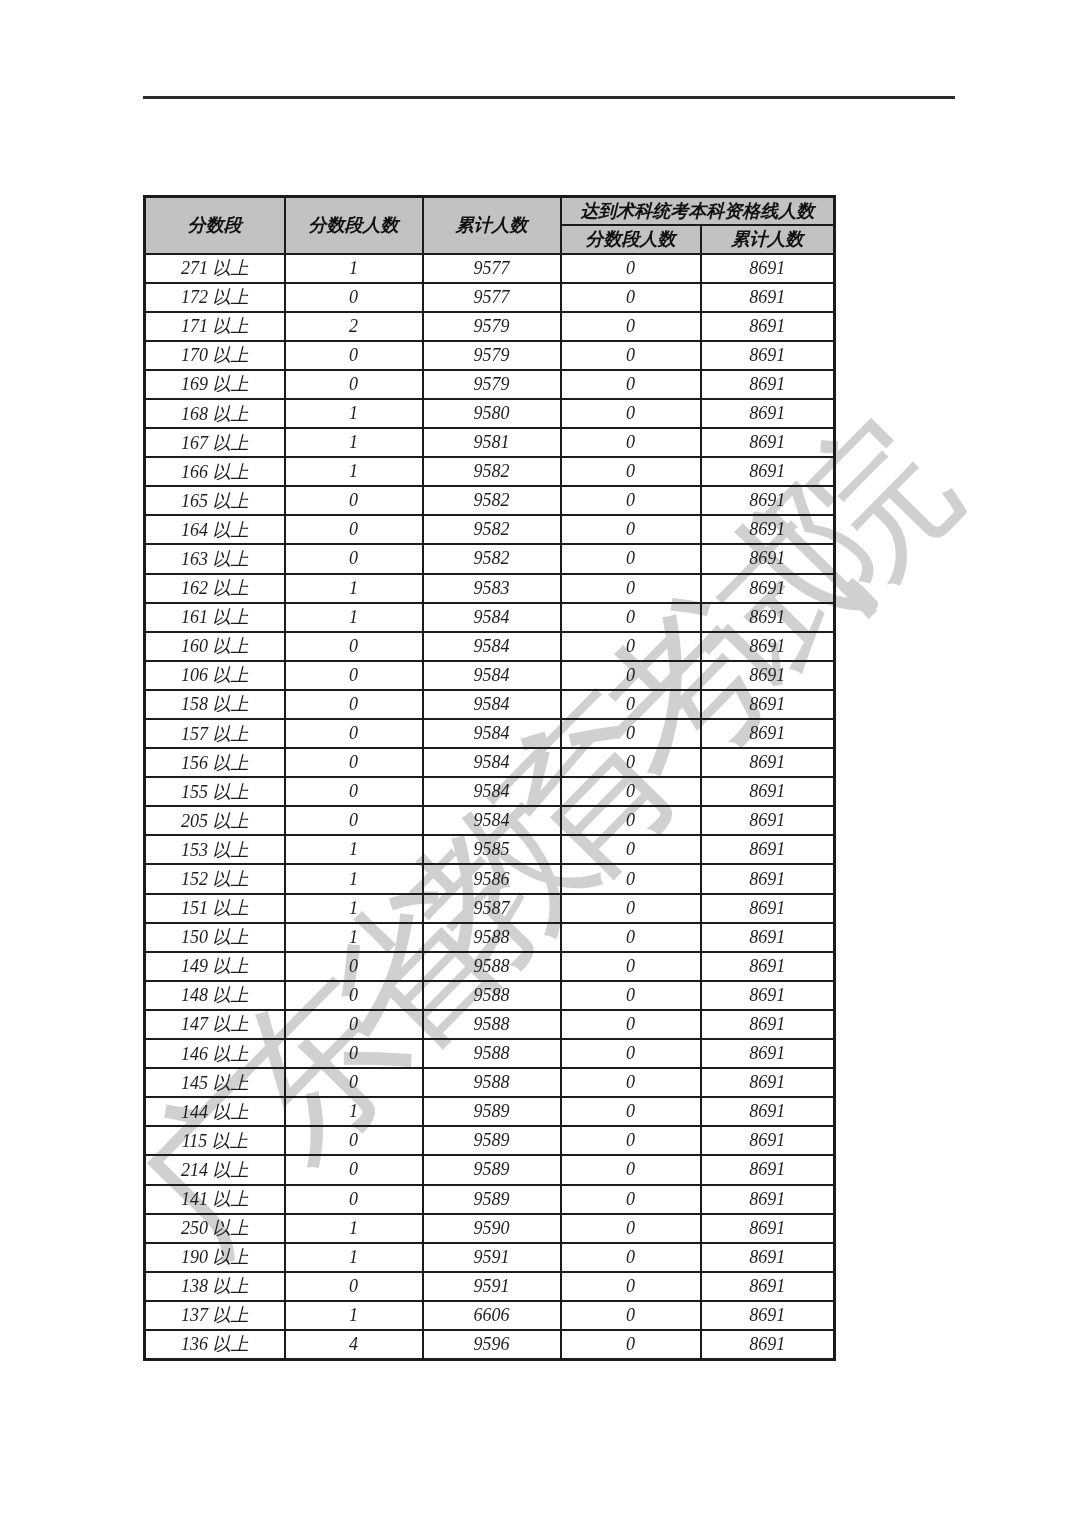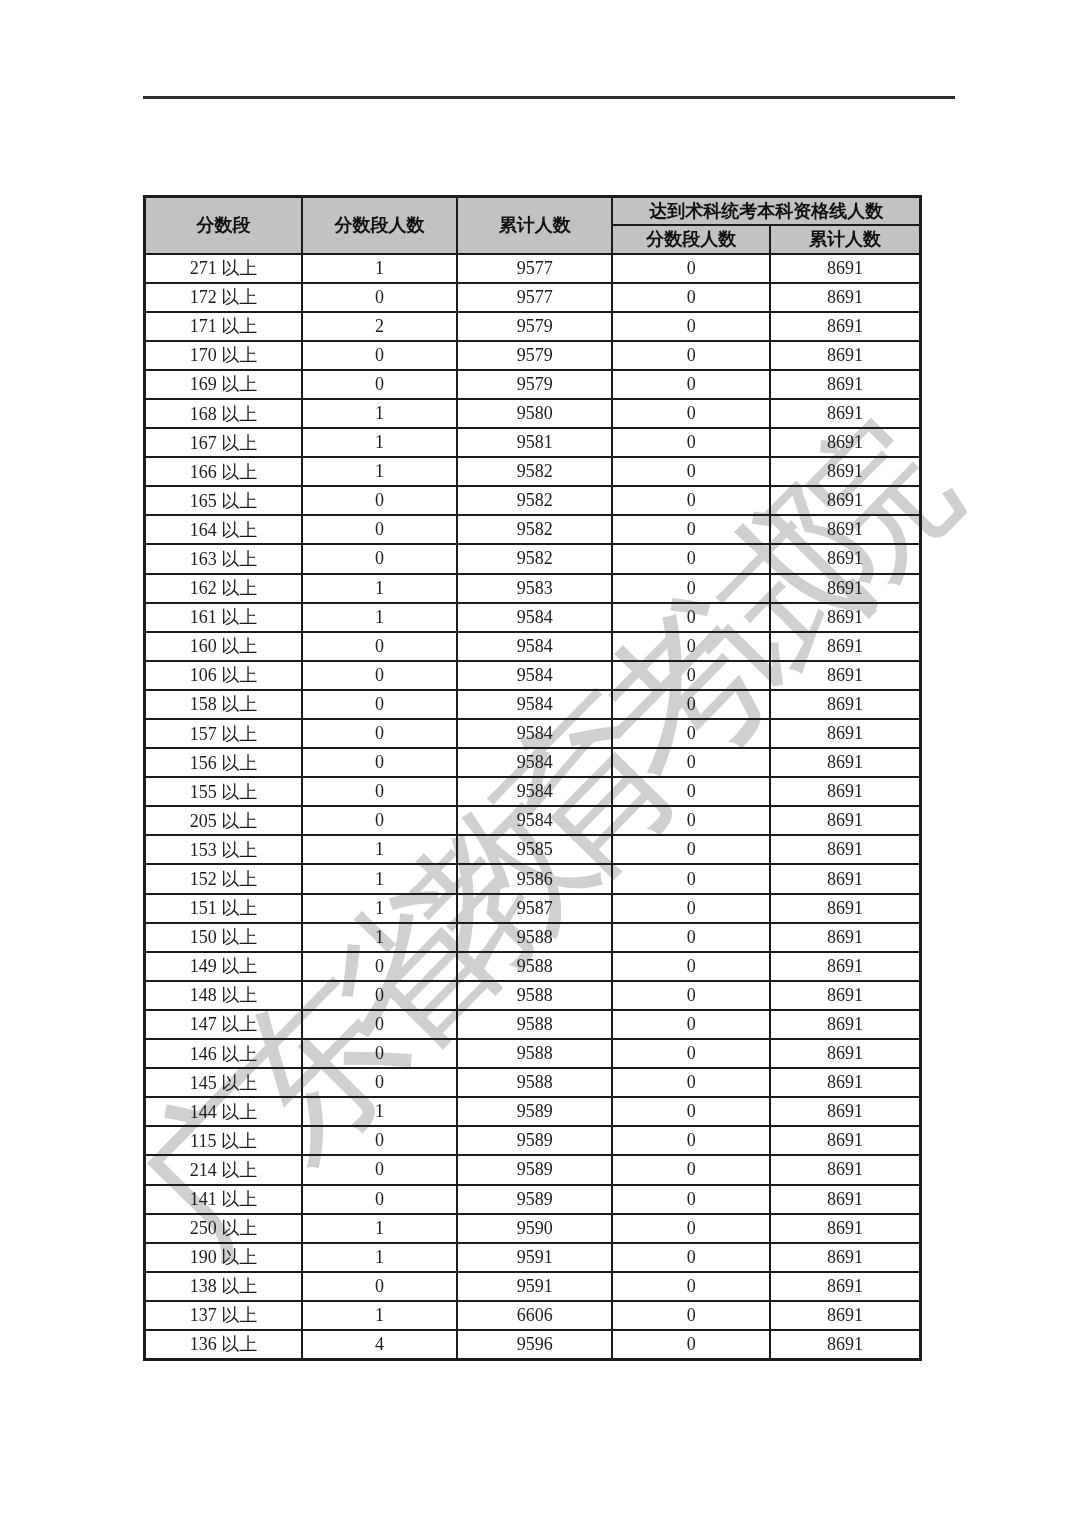--- a/index.html
+++ b/index.html
@@ -32,24 +32,25 @@
     letter-spacing:-35px;
     white-space:nowrap;
     color:var(--watermark-color);
     font-family:"DejaVu Sans",sans-serif;
     z-index:1;
     user-select:none;
   }
   table.doc-table{
     position:absolute;
     left:143px;top:195px;
-    width:779px;
+    width:693px;
     border-collapse:collapse;
     z-index:2;
     table-layout:fixed;
+    font-style:italic;
   }
   table.doc-table th,
   table.doc-table td{
     border:2px solid var(--border-color);
     text-align:center;
     vertical-align:middle;
     padding:0;
   }
   table.doc-table{border:3px solid var(--border-color);}
   table.doc-table thead th{

